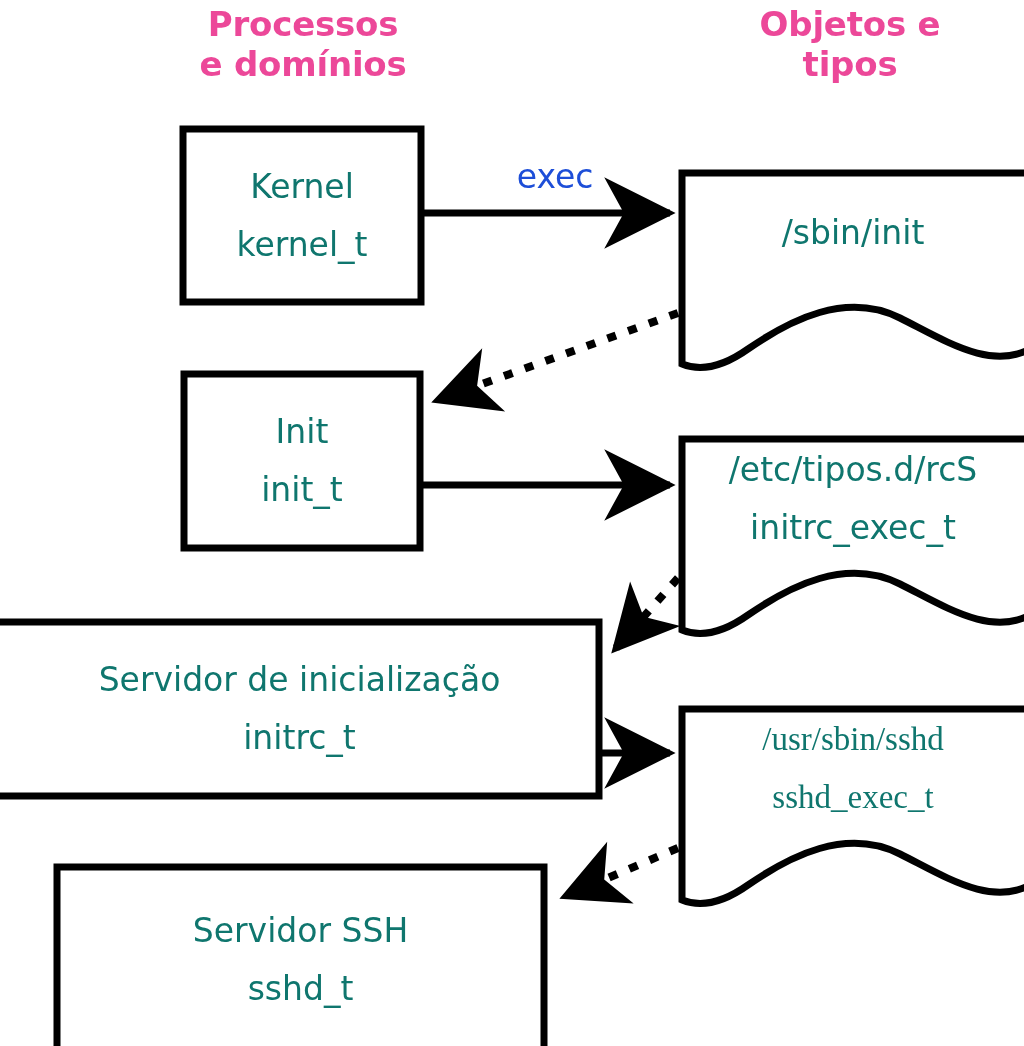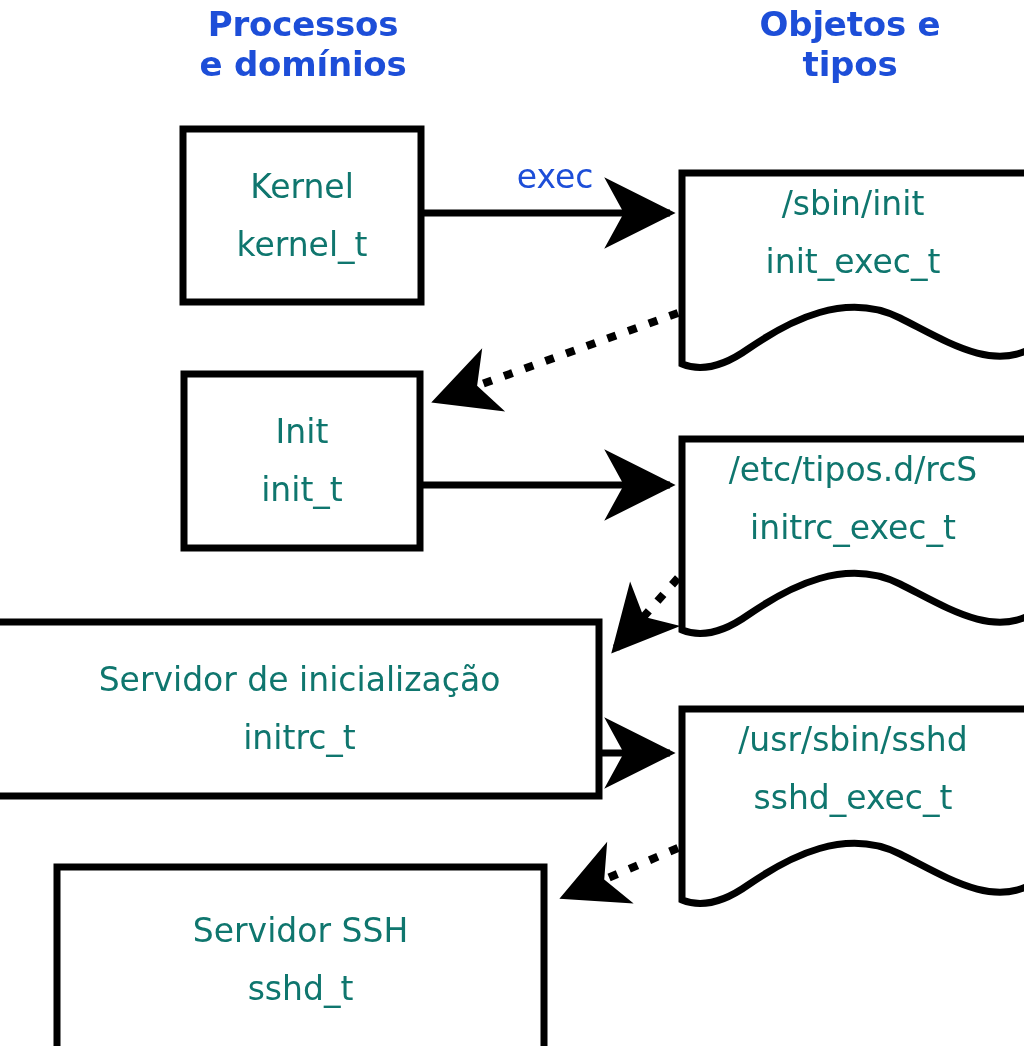--- a/index.html
+++ b/index.html
@@ -23,21 +23,21 @@
     top: 0;
     width: 1024px;
     height: 1046px;
   }
   .col-header {
     position: absolute;
     text-align: center;
     font-weight: bold;
     font-size: 34px;
     line-height: 1.18;
-    color: #1d4ed8;
+    color: #ec4899;
     white-space: pre-line;
     letter-spacing: -0.2px;
   }
   .node-label {
     position: absolute;
     display: flex;
     flex-direction: column;
     align-items: center;
     justify-content: center;
     text-align: center;
@@ -136,28 +136,27 @@
     <span class="l2">initrc_t</span>
   </div>
 
   <div class="node-label" style="left:57px; top:867px; width:487px; height:185px;">
     <span class="l1">Servidor SSH</span>
     <span class="l2">sshd_t</span>
   </div>
 
   <div class="node-label" style="left:682px; top:173px; width:342px; height:120px;">
     <span class="l1">/sbin/init</span>
-    <span class="l2">init_exec_t</span>
   </div>
 
   <div class="node-label" style="left:682px; top:439px; width:342px; height:120px;">
     <span class="l1">/etc/tipos.d/rcS</span>
     <span class="l2">initrc_exec_t</span>
   </div>
 
-  <div class="node-label" style="left:682px; top:709px; width:342px; height:120px;">
+  <div class="node-label" style="left:682px; top:709px; width:342px; height:120px;font-family:Liberation Serif, serif;">
     <span class="l1">/usr/sbin/sshd</span>
     <span class="l2">sshd_exec_t</span>
   </div>
 
   <div class="edge-label" style="left:455px; top:160px; width:200px;">exec</div>
 
 </div>
 
 </body></html>

